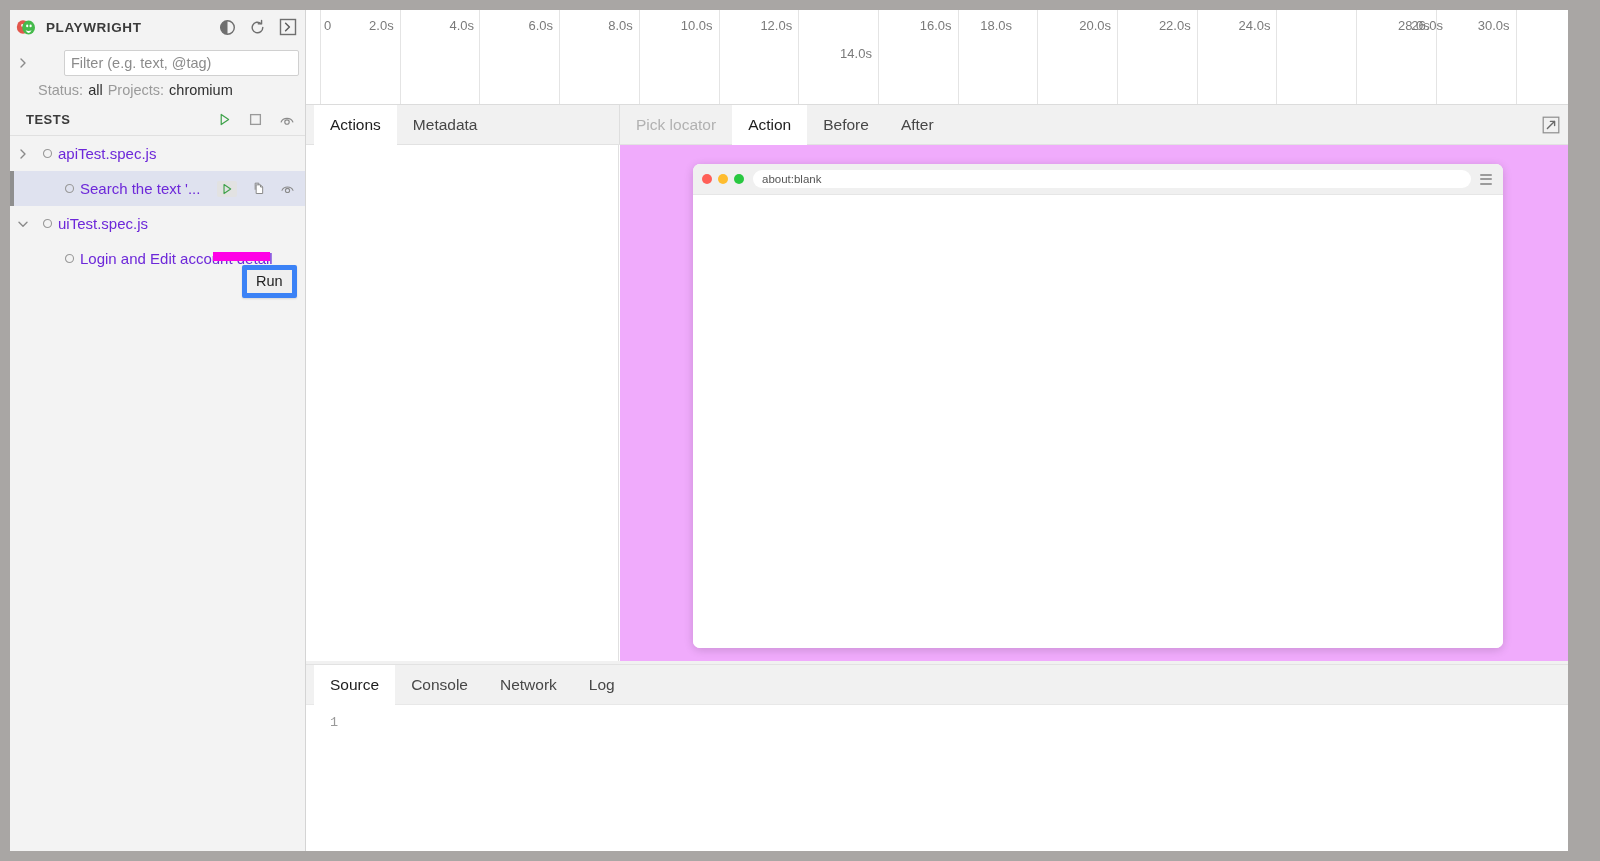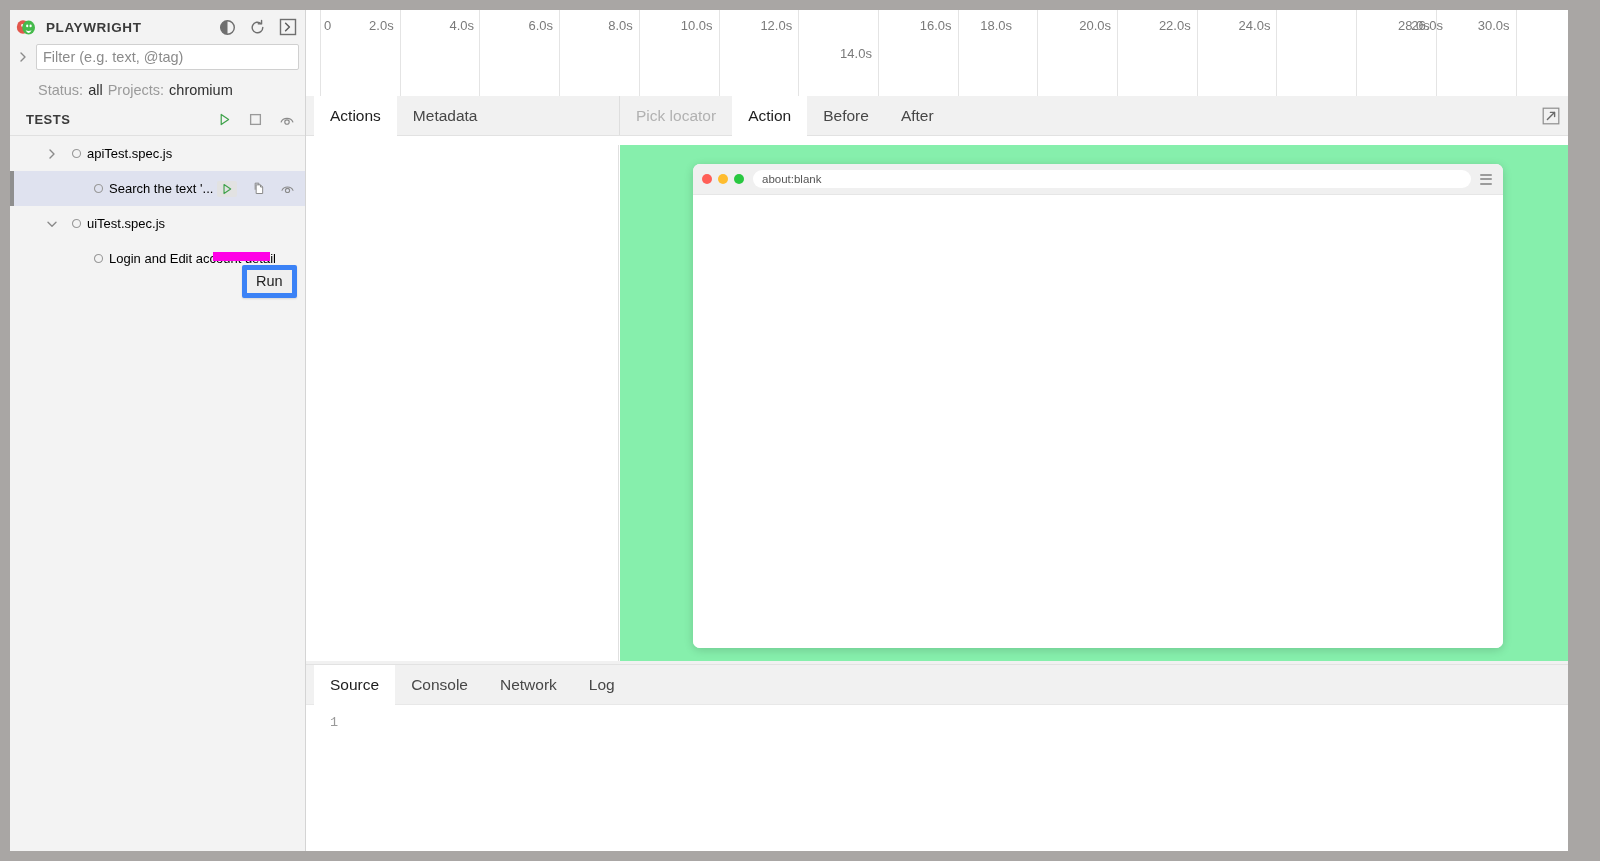--- a/index.html
+++ b/index.html
@@ -39,22 +39,22 @@
   .pw-logo { width: 24px; height: 24px; position: relative; flex: 0 0 auto; }
   .pw-logo svg { display:block; }
   .sb-title {
     font-size: 13.5px; font-weight: 600; letter-spacing: 0.6px;
     color: #3b3b3b; flex: 1 1 auto;
   }
   .sb-hdr-icons { display: flex; align-items: center; gap: 13px; }
   .ico { cursor: default; display: inline-flex; align-items: center; justify-content: center; }
 
   .sb-filter-row {
-    display: flex; align-items: flex-start;
-    padding: 0 6px 0 0; height: 32px;
+    display: flex; align-items: flex-end;
+    padding: 0 6px 0 0; height: 32px; gap: 28px;
   }
   .chev-right-outer {
     width: 26px; height: 26px;
     display: flex; align-items: center; justify-content: center;
     color: #8a8a8a;
   }
   .filter-input {
     flex: 1 1 auto;
     height: 26px;
     border: 1px solid #d0d0d0;
@@ -88,24 +88,23 @@
     font-size: 13px; font-weight: 600; letter-spacing: 0.5px;
     color: #3b3b3b;
     padding-left: 16px;
   }
   .tests-icons { display: flex; align-items: center; gap: 16px; }
 
   .test-row {
     position: relative;
     height: 35px;
     display: flex; align-items: center;
-    font-size: 13px;
-    color: #000000;
+    font-size: 15px;
+    color: #6d28d9;
     white-space: nowrap;
-    padding-left: 29px;
   }
   .test-row.selected { background: #dfe2ef; }
   .test-row.selected::before {
     content:""; position:absolute; left:0; top:0; bottom:0; width:4px;
     background:#8f8f8f;
   }
   .tr-chev { width: 26px; display:flex; align-items:center; justify-content:center; color:#8a8a8a; flex:0 0 auto;}
   .tr-status { width: 22px; display:flex; align-items:center; justify-content:center; flex:0 0 auto;}
   .tr-label { flex: 1 1 auto; overflow: hidden; text-overflow: ellipsis; }
   .tr-actions { display:flex; align-items:center; gap: 14px; padding-right: 10px; }
@@ -155,21 +154,21 @@
     color: #7a7a7a;
     text-align: right;
     transform: translateX(-100%);
     padding-right: 6px;
     white-space: nowrap;
   }
 
   
   #tabbar {
     position: absolute;
-    left: 296px; top: 86px;
+    left: 296px; top: 95px;
     width: 1262px; height: 40px;
     background: #f1f1f1;
     border-bottom: 1px solid #e2e2e2;
   }
   .tab {
     position: relative;
     display: inline-flex; align-items: center;
     height: 40px;
     padding: 0 16px;
     font-size: 15.5px;
@@ -197,21 +196,21 @@
     width: 313px; height: 519px;
     background: #ffffff;
     border-right: 1px solid #e0e0e0;
   }
 
   
   #snapshot-panel {
     position: absolute;
     left: 610px; top: 135px;
     width: 948px; height: 519px;
-    background: #86efac;
+    background: #f0abfc;
     overflow: hidden;
   }
   .browser-mock {
     position: absolute;
     left: 73px; top: 19px;
     width: 810px; height: 484px;
     background: #ffffff;
     border-radius: 7px;
     box-shadow: 0 2px 10px rgba(0,0,0,0.16);
     overflow: hidden;

